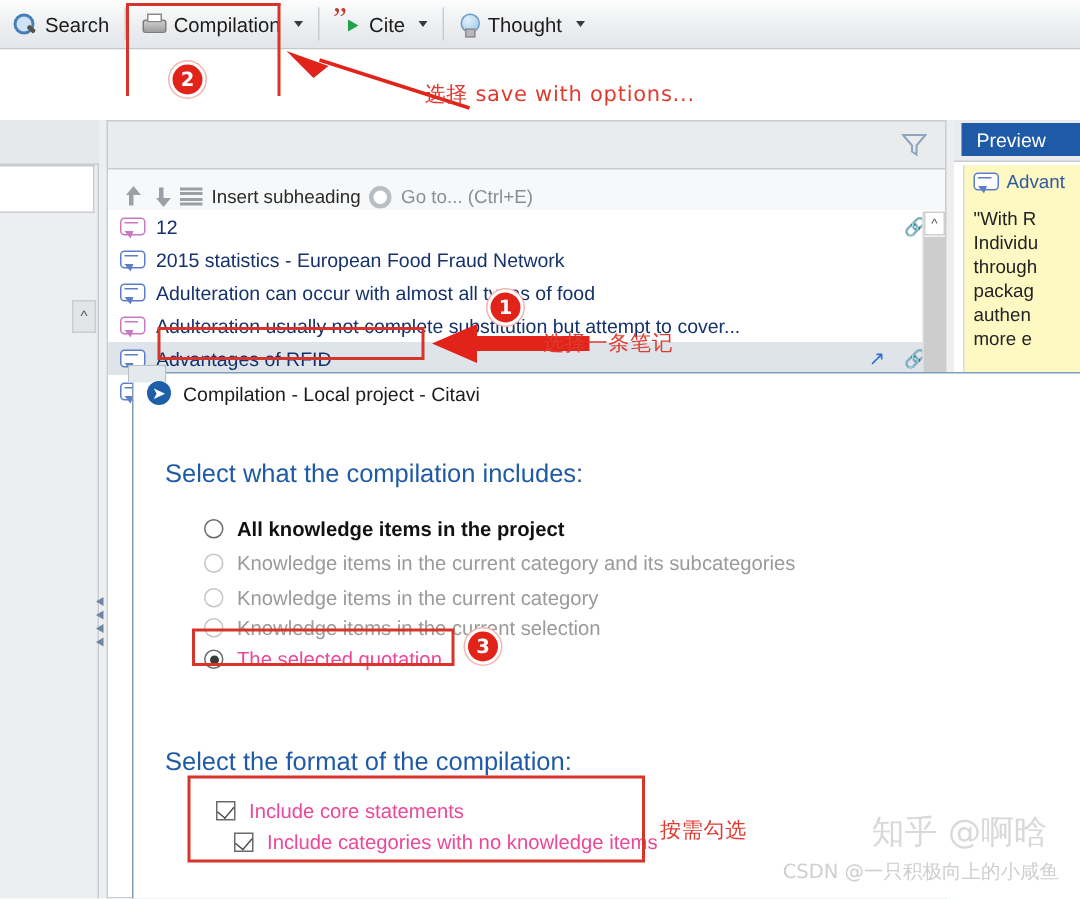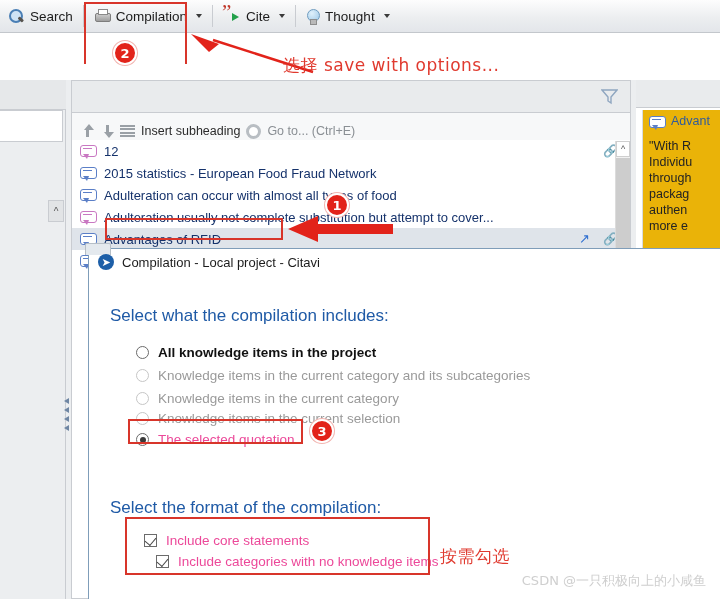--- a/index.html
+++ b/index.html
@@ -39,21 +39,21 @@
   .ico-cite::before{content:"”";position:absolute;left:-1px;top:-9px;font-size:21px;color:#c0392b;font-family:"Liberation Serif",serif;}
   .ico-cite::after{content:"";position:absolute;left:9px;top:4px;width:0;height:0;border-top:4px solid transparent;border-bottom:4px solid transparent;border-left:7px solid #22a04a;}
   .ico-bulb{position:relative;width:13px;height:15px;}
   .ico-bulb::before{content:"";position:absolute;left:1px;top:0;width:11px;height:11px;border-radius:50%;background:radial-gradient(circle at 35% 30%,#dff0fb,#9ec9e8);border:1px solid #6f9cc0;}
   .ico-bulb::after{content:"";position:absolute;left:4px;top:10px;width:5px;height:4px;background:#b9b9b9;border:1px solid #8d8d8d;}
 
   
   .band { position:absolute; left:0; top:33px; width:720px; height:47px; background:#ffffff; }
 
   .cn-note{
-    position:absolute; color:#e03a2f; font-size:17px; letter-spacing:.5px;
+    position:absolute; color:#e03a2f; font-size:14px; letter-spacing:.5px;
     font-family:"DejaVu Sans", sans-serif; white-space:nowrap;
   }
 
   
   .redbox{ position:absolute; border:2px solid #d8352a; }
 
   
   .badge{
     position:absolute; width:24px; height:24px; border-radius:50%;
     background:#e2231a; color:#fff; font-size:13px; font-weight:bold;
@@ -105,21 +105,21 @@
   .row .goarrow{ position:absolute; right:40px; top:3px; color:#2f6fd0; font-size:13px; }
 
   .kp-scroll{position:absolute;right:1px;top:61px;width:15px;height:457px;background:#f1f1f1;border-left:1px solid #dcdcdc;}
   .kp-scroll .up{position:absolute;top:0;left:0;width:14px;height:16px;display:flex;align-items:center;justify-content:center;font-size:9px;color:#555;background:#fff;border:1px solid #cfcfcf;}
   .kp-scroll .thumb{position:absolute;top:17px;left:0;width:14px;height:150px;background:#cdcdcd;}
 
   
   .pv{ position:absolute; left:636px; top:80px; width:84px; height:519px; background:#fff;}
   .pv-tab{ position:absolute; left:5px; top:2px; width:79px; height:22px; background:#1f5aa6; color:#fff; font-size:13px; display:flex;align-items:center; padding-left:10px; }
   .pv-head{ position:absolute; left:0; top:0; width:84px; height:28px; background:#e9ebed; border-bottom:1px solid #c9ccd1;}
-  .pv-body{ position:absolute; left:6px; top:30px; width:78px; height:180px; background:#eab308; border-left:1px solid #d9dcdf;}
+  .pv-body{ position:absolute; left:6px; top:30px; width:78px; height:180px; background:#fef9c3; border-left:1px solid #d9dcdf;}
   .pv-title{ position:absolute; left:28px; top:4px; font-size:12.5px; color:#2e5a9e; white-space:nowrap;}
   .pv-bub{ position:absolute; left:6px; top:5px; }
   .pv-text{ position:absolute; left:6px; top:28px; font-size:12.5px; color:#232323; line-height:16px; white-space:nowrap;}
 
   
   .dlg{
     position:absolute; left:88px; top:248px; width:632px; height:351px;
     background:#fff; border:1px solid #7f9db9; border-right:none; border-bottom:none;
   }
   .dlg-title{ position:absolute; left:0; top:0; width:632px; height:26px; display:flex; align-items:center; gap:8px; padding-left:9px; font-size:13px; color:#1c1c1c; }
@@ -256,20 +256,21 @@
     </div>
 
     <div class="kp-scroll">
       <div class="up">^</div>
       <div class="thumb"></div>
     </div>
   </div>
 
   <div class="pv">
     <div class="pv-head"></div>
+    <div class="pv-tab">Preview</div>
     <div class="pv-body">
       <span class="pv-bub">
         <span class="bubble" style="display:inline-block"><i></i></span>
       </span>
       <div class="pv-title">Advant</div>
       <div class="pv-text">
         <div>"With R</div>
         <div>Individu</div>
         <div>through</div>
         <div>packag</div>
@@ -336,17 +337,19 @@
 
   <svg class="arrowsvg" style="left:288px; top:215px; width:110px; height:30px;">
     <polygon points="0,14 30,1 30,9 105,9 105,19 30,19 30,27" fill="#e2231a"></polygon>
   </svg>
 
   <div class="badge" style="left:113px; top:41px;">2</div>
   <div class="badge" style="left:325px; top:193px;">1</div>
   <div class="badge" style="left:310px; top:419px;">3</div>
 
   <div class="cn-note" style="left:283px; top:54px;">选择 save with options...</div>
+  <div class="cn-note" style="left:362px; top:220px;">选择一条笔记</div>
   <div class="cn-note" style="left:440px; top:545px;">按需勾选</div>
 
+  <div class="wm-zhihu">知乎 @啊晗</div>
   <div class="wm-csdn">CSDN @一只积极向上的小咸鱼</div>
 
 </div>
 
 </body></html>

